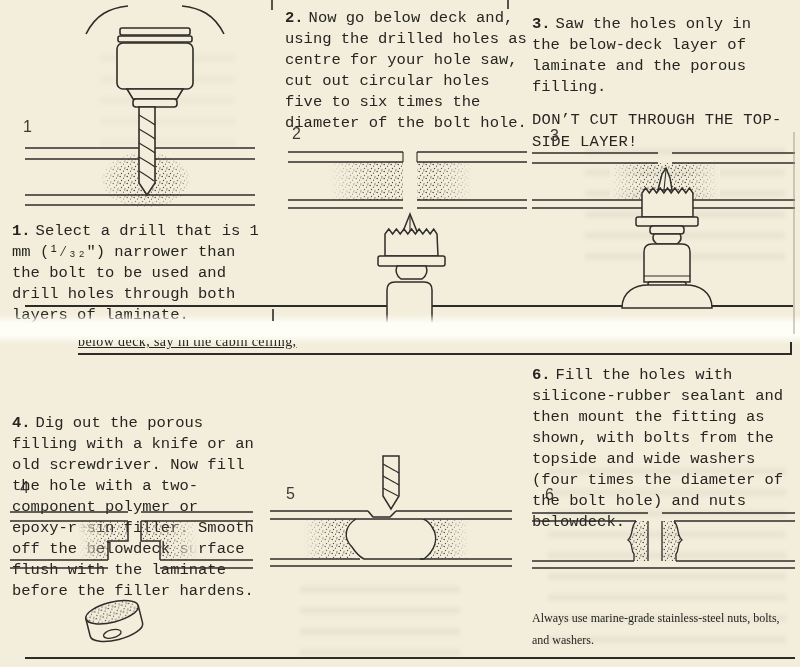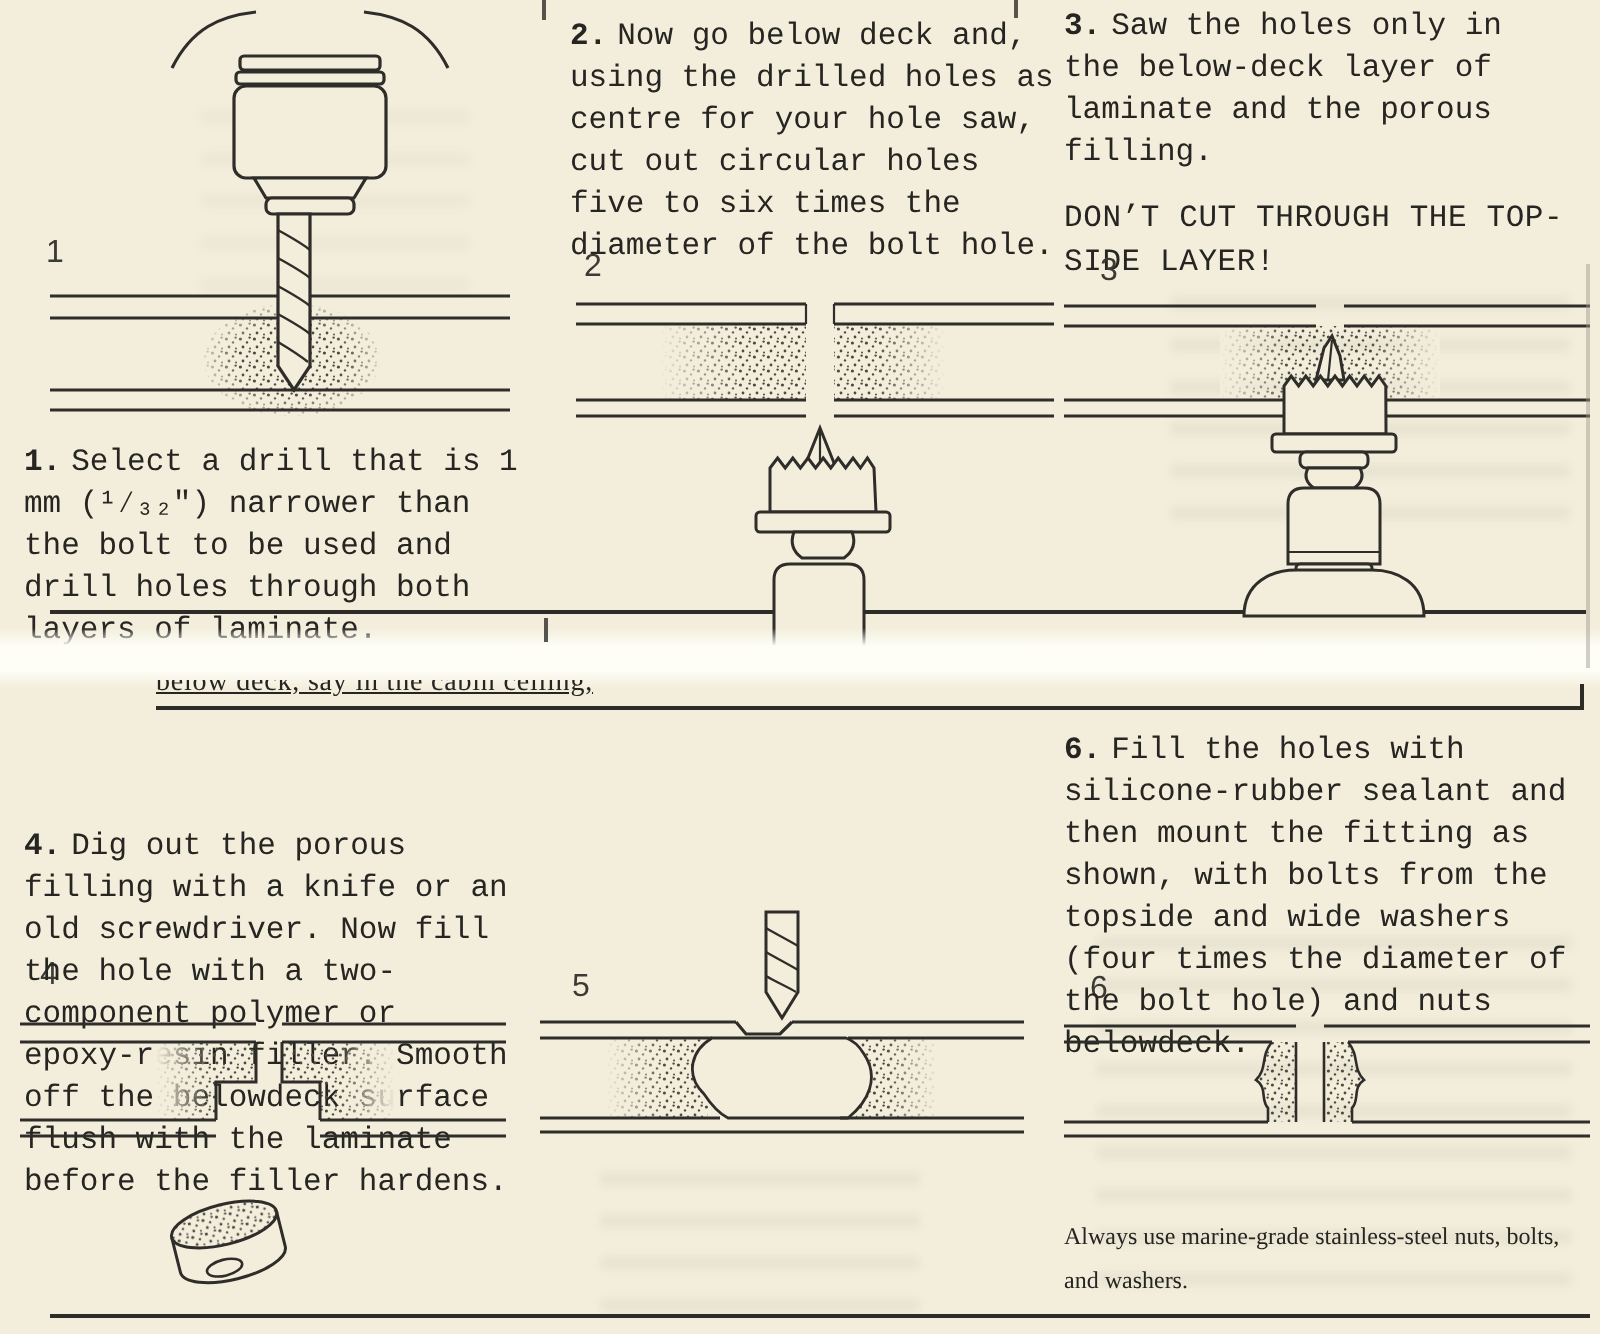--- a/index.html
+++ b/index.html
@@ -28,21 +28,21 @@
 
   <div class="ghost" style="left:100px;top:55px;width:135px;height:105px;opacity:.3;"></div>
   <div class="ghost" style="left:585px;top:148px;width:200px;height:115px;"></div>
   <div class="ghost" style="left:548px;top:468px;width:238px;height:188px;"></div>
   <div class="ghost" style="left:300px;top:586px;width:160px;height:72px;"></div>
 
   <div class="step" style="left:285px;top:8px;width:242px;">
     <span class="num">2.</span><span>Now go below deck and, using the drilled holes as centre for your hole saw, cut out circular holes five to six times the diameter of the bolt hole.</span>
   </div>
 
-  <div class="step" style="left:532px;top:3px;width:254px;">
+  <div class="step" style="left:532px;top:14px;width:254px;">
     <div><span class="num">3.</span><span>Saw the holes only in the below-deck layer of laminate and the porous filling.</span></div>
     <div class="warning">DON’T CUT THROUGH THE TOP-SIDE LAYER!</div>
   </div>
 
   <div class="step" style="left:12px;top:221px;width:250px;">
     <span class="num">1.</span><span>Select a drill that is 1 mm (¹⁄₃₂″) narrower than the bolt to be used and drill holes through both layers of lami­nate.</span>
   </div>
 
   <div class="figlabel" style="left:23px;top:118px;">1</div>
   <div class="figlabel" style="left:292px;top:125px;">2</div>

